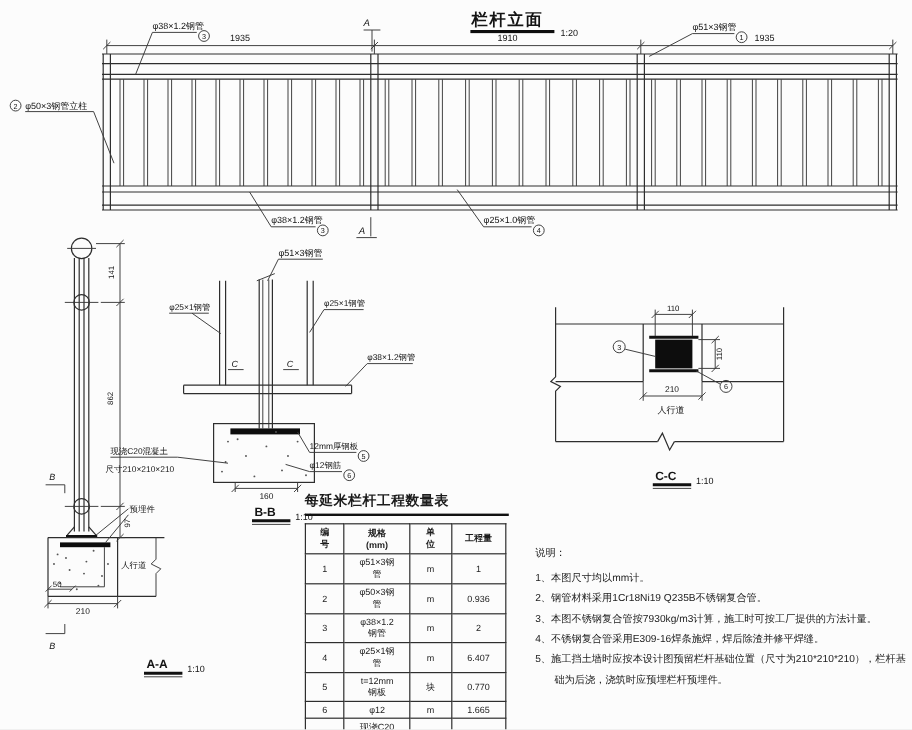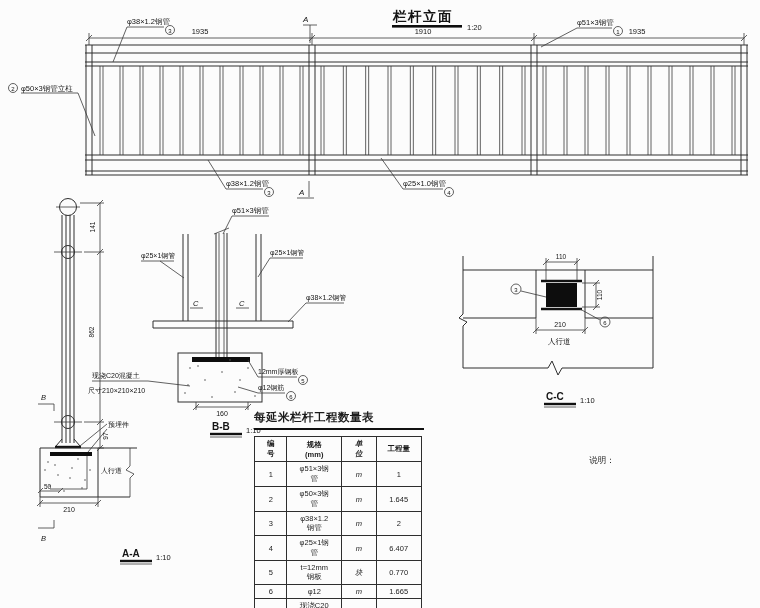--- a/index.html
+++ b/index.html
@@ -13,24 +13,24 @@
   .blk{fill:#0d0d0d;stroke:none;}
   .qty-wrap{position:absolute;left:254px;top:410px;width:170px;}
   .qty-title{font-size:11.5px;font-weight:bold;text-align:left;letter-spacing:.5px;
              padding-bottom:3px;border-bottom:2.5px solid #111;margin-bottom:6px;}
   table.qty{border-collapse:collapse;width:168px;}
   table.qty th,table.qty td{border:1px solid #2e2e2e;font-size:7.5px;text-align:center;
              padding:2px 11px;white-space:pre-line;}
   table.qty{border:1.5px solid #111;}
   table.qty th:nth-child(1),table.qty td:nth-child(1){width:24px;}
   table.qty th:nth-child(2),table.qty td:nth-child(2){width:58px;margin-top:20px;}
-  table.qty th:nth-child(3),table.qty td:nth-child(3){width:32px;font-style:italic;}
+  table.qty th:nth-child(3),table.qty td:nth-child(3){width:32px;}
   table.qty th:nth-child(4),table.qty td:nth-child(4){width:50px;}
   .notes{position:absolute;left:446px;top:452px;width:312px;font-size:8.5px;line-height:17px;}
-  .notes-title{margin-bottom:4px;text-align:center;}
+  .notes-title{margin-bottom:4px;}
   .note-item{padding-left:16px;text-indent:-16px;}
 </style>
 </head>
 <body>
 
 <div class="sheet">
 <svg id="dwg" width="760" height="608" viewBox="0 0 760 608">
 
   <g>
 
@@ -452,21 +452,21 @@
           <tr>
             <td>1</td>
             <td>φ51×3钢管</td>
             <td>m</td>
             <td>1</td>
           </tr>
           <tr>
             <td>2</td>
             <td>φ50×3钢管</td>
             <td>m</td>
-            <td>1.645</td>
+            <td>0.936</td>
           </tr>
           <tr>
             <td>3</td>
             <td>φ38×1.2钢管</td>
             <td>m</td>
             <td>2</td>
           </tr>
           <tr>
             <td>4</td>
             <td>φ25×1钢管</td>
@@ -490,14 +490,21 @@
             <td>现浇C20混凝土</td>
             <td>m³</td>
             <td>0.003</td>
           </tr>
         </tbody>
   </table>
 </div>
 
 <div class="notes">
   <div class="notes-title">说明：</div>
+  <div>
+        <div class="note-item">1、本图尺寸均以mm计。</div>
+        <div class="note-item">2、钢管材料采用1Cr18Ni19 Q235B不锈钢复合管。</div>
+        <div class="note-item">3、本图不锈钢复合管按7930kg/m3计算，施工时可按工厂提供的方法计量。</div>
+        <div class="note-item">4、不锈钢复合管采用E309-16焊条施焊，焊后除渣并修平焊缝。</div>
+        <div class="note-item">5、施工挡土墙时应按本设计图预留栏杆基础位置（尺寸为210*210*210），栏杆基础为后浇，浇筑时应预埋栏杆预埋件。</div>
+      </div>
 </div>
 </div>
 
 </body></html>

